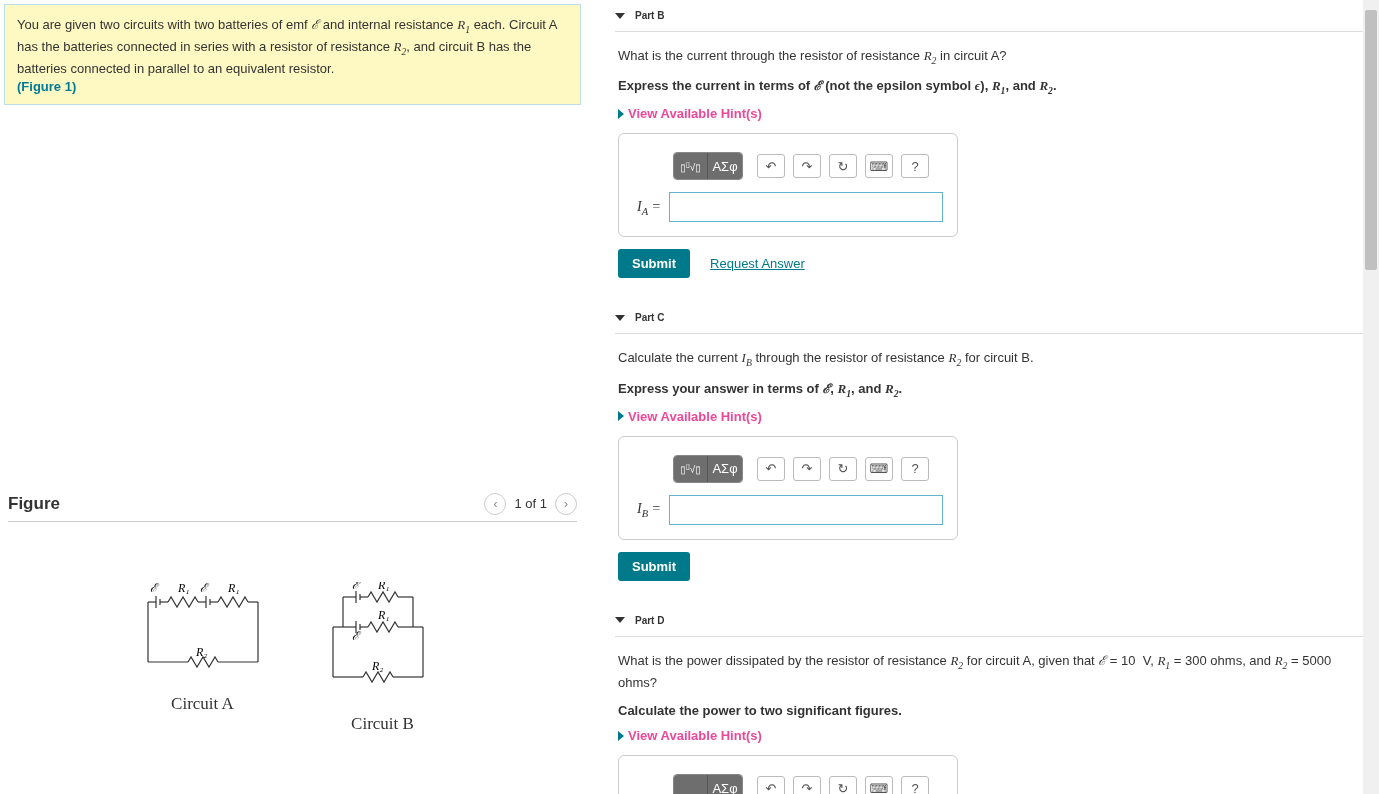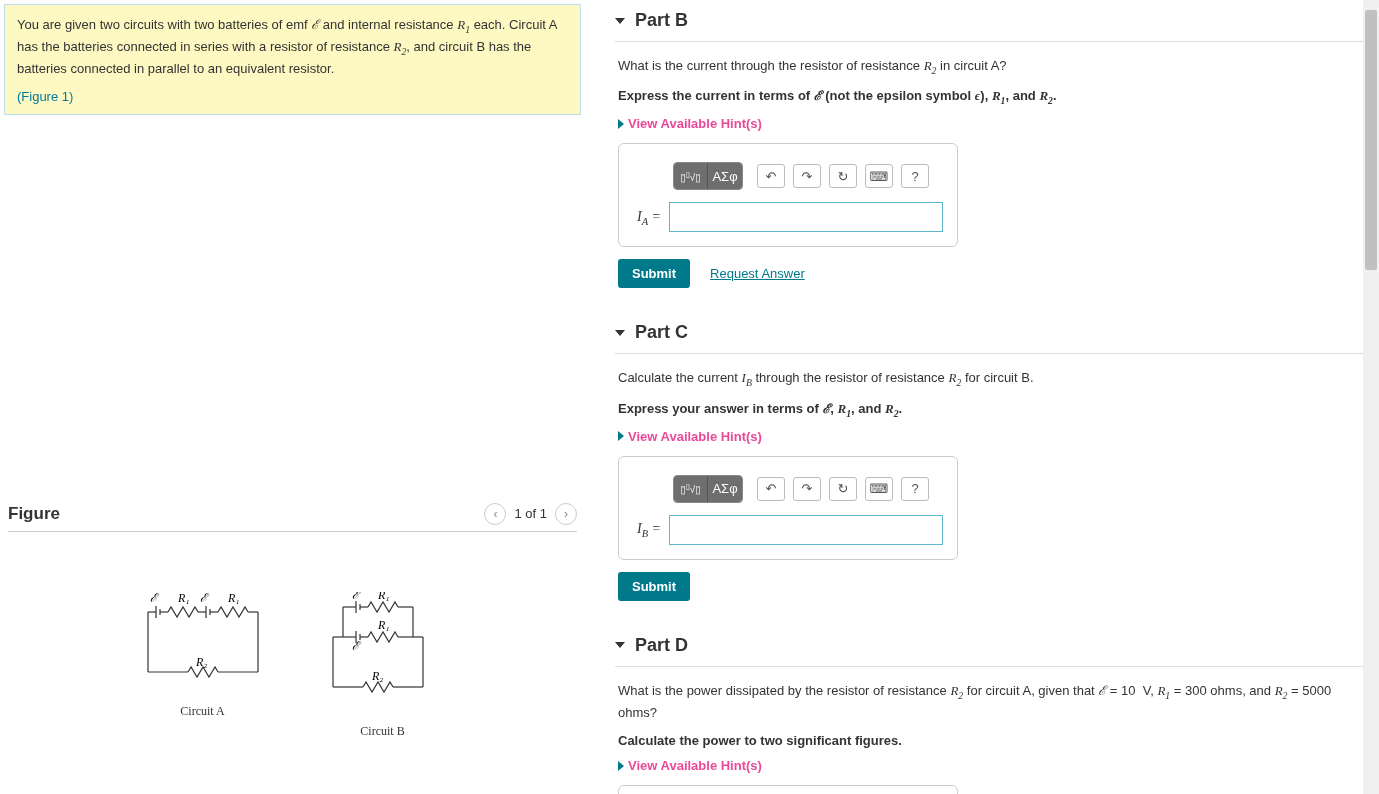--- a/index.html
+++ b/index.html
@@ -1,37 +1,37 @@
 <!DOCTYPE html>
 <html><head>
 <meta charset="utf-8">
 <style>
   * { box-sizing: border-box; margin: 0; padding: 0; }
   body { font-family: Arial, sans-serif; font-size: 13px; color: #333; background: #fff; display: flex; }
   .left-col { width: 585px; flex-shrink: 0; padding: 0; }
   .right-col { flex: 1; padding: 0 10px 0 30px; }
   .problem-box { background: #fef9c3; border: 1px solid #bddde8; padding: 10px 12px; margin: 4px; }
   .problem-box p { line-height: 1.5; color: #333; }
-  .figure-link { color: #007a99; margin-top: 10px; display: inline-block; }
+  .figure-link { color: #007a99; display: inline-block; font-weight: bold; }
   .math { font-family: 'Times New Roman', serif; font-style: italic; }
   .sub { font-size: 0.75em; vertical-align: sub; }
   .sup { font-size: 0.75em; vertical-align: super; }
   .figure-section { margin-top: 380px; padding: 8px; }
   .figure-header { display: flex; align-items: center; justify-content: space-between; border-bottom: 1px solid #ccc; padding-bottom: 6px; margin-bottom:4px;}
   .figure-header h3 { font-size: 17px; font-weight: bold; }
   .pager { display: flex; align-items: center; gap: 8px; font-size: 13px;}
   .pager-btn { width: 22px; height: 22px; border: 1px solid #ccc; border-radius: 50%; background: #fff; display: flex; align-items: center; justify-content: center; color: #888; cursor: pointer; font-size:12px;}
   .figure-img { display: flex; justify-content: center; gap: 50px; margin-top: 60px; }
   .circuit { text-align: center; }
   .circuit svg { display: block; margin: 0 auto; }
-  .circuit-label { font-family: 'Times New Roman', serif; font-size: 12px; margin-top: 12px; }
+  .circuit-label { font-family: 'Times New Roman', serif; font-size: 17px; margin-top: 12px; }
   .part { margin-bottom: 24px; }
   .part-header { display: flex; align-items: center; padding: 10px 0; border-bottom: 1px solid #ddd; margin-bottom: 14px; gap:10px;}
   .caret-down { width:0; height:0; border-left:5px solid transparent; border-right:5px solid transparent; border-top:6px solid #333; }
-  .part-title { font-weight: bold; font-size: 18px; }
+  .part-title { font-weight: bold; font-size: 10px; }
   .part-body { padding-left: 3px; }
   .part-body p { margin-bottom: 8px; line-height:1.5;}
   .bold { font-weight: bold; }
   .hints-link { color: #ec4899; font-weight: bold; cursor: pointer; font-size:13px; display:flex; align-items:center; gap:4px; margin-bottom:12px;}
   .caret-right { width:0; height:0; border-top:5px solid transparent; border-bottom:5px solid transparent; border-left:6px solid #007a8a; }
   .answer-box { border: 1px solid #ccc; border-radius: 6px; padding: 18px 14px 14px 14px; width: 340px; margin-bottom:12px;}
   .toolbar { display: flex; align-items: center; gap: 0; margin-bottom: 12px; margin-left:40px;}
   .toolbar-group { display: flex; border: 1px solid #888; border-radius: 4px; overflow: hidden; }
   .tool-btn { background: #6e6e6e; color: #fff; border: none; border-right:1px solid #555; width: 34px; height: 26px; display: flex; align-items: center; justify-content: center; font-size: 13px; cursor: pointer; }
   .tool-btn:last-child{border-right:none;}

